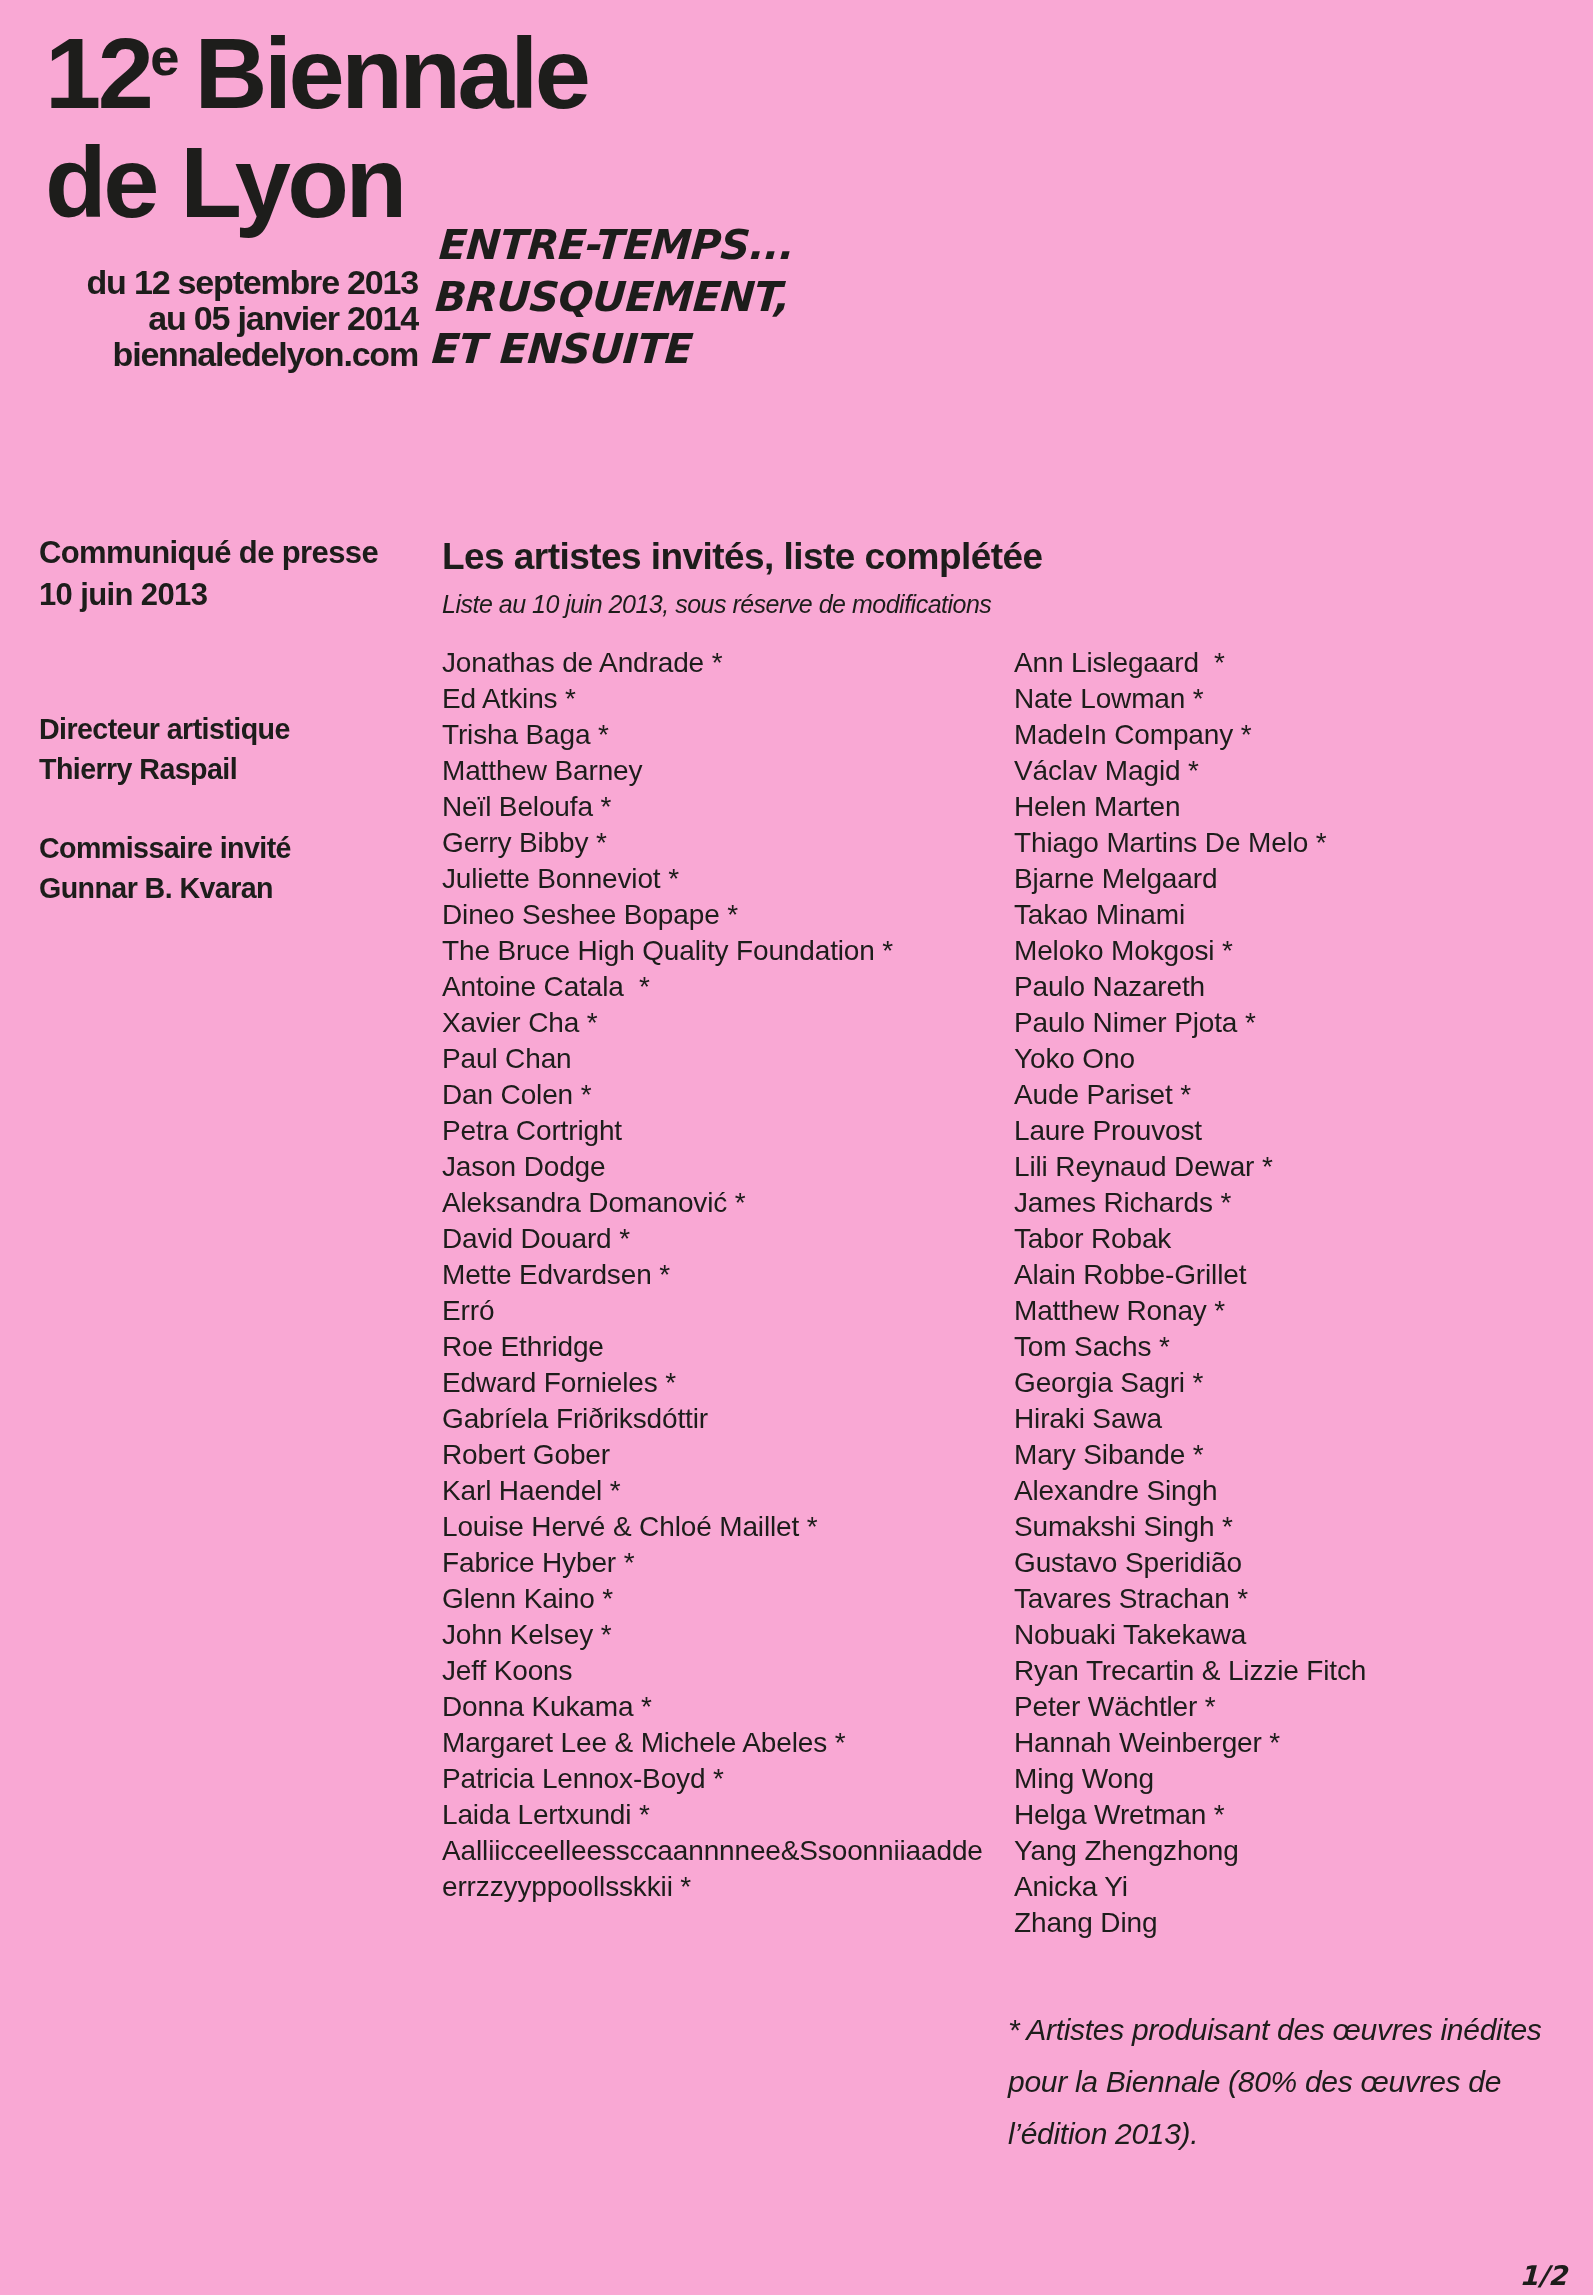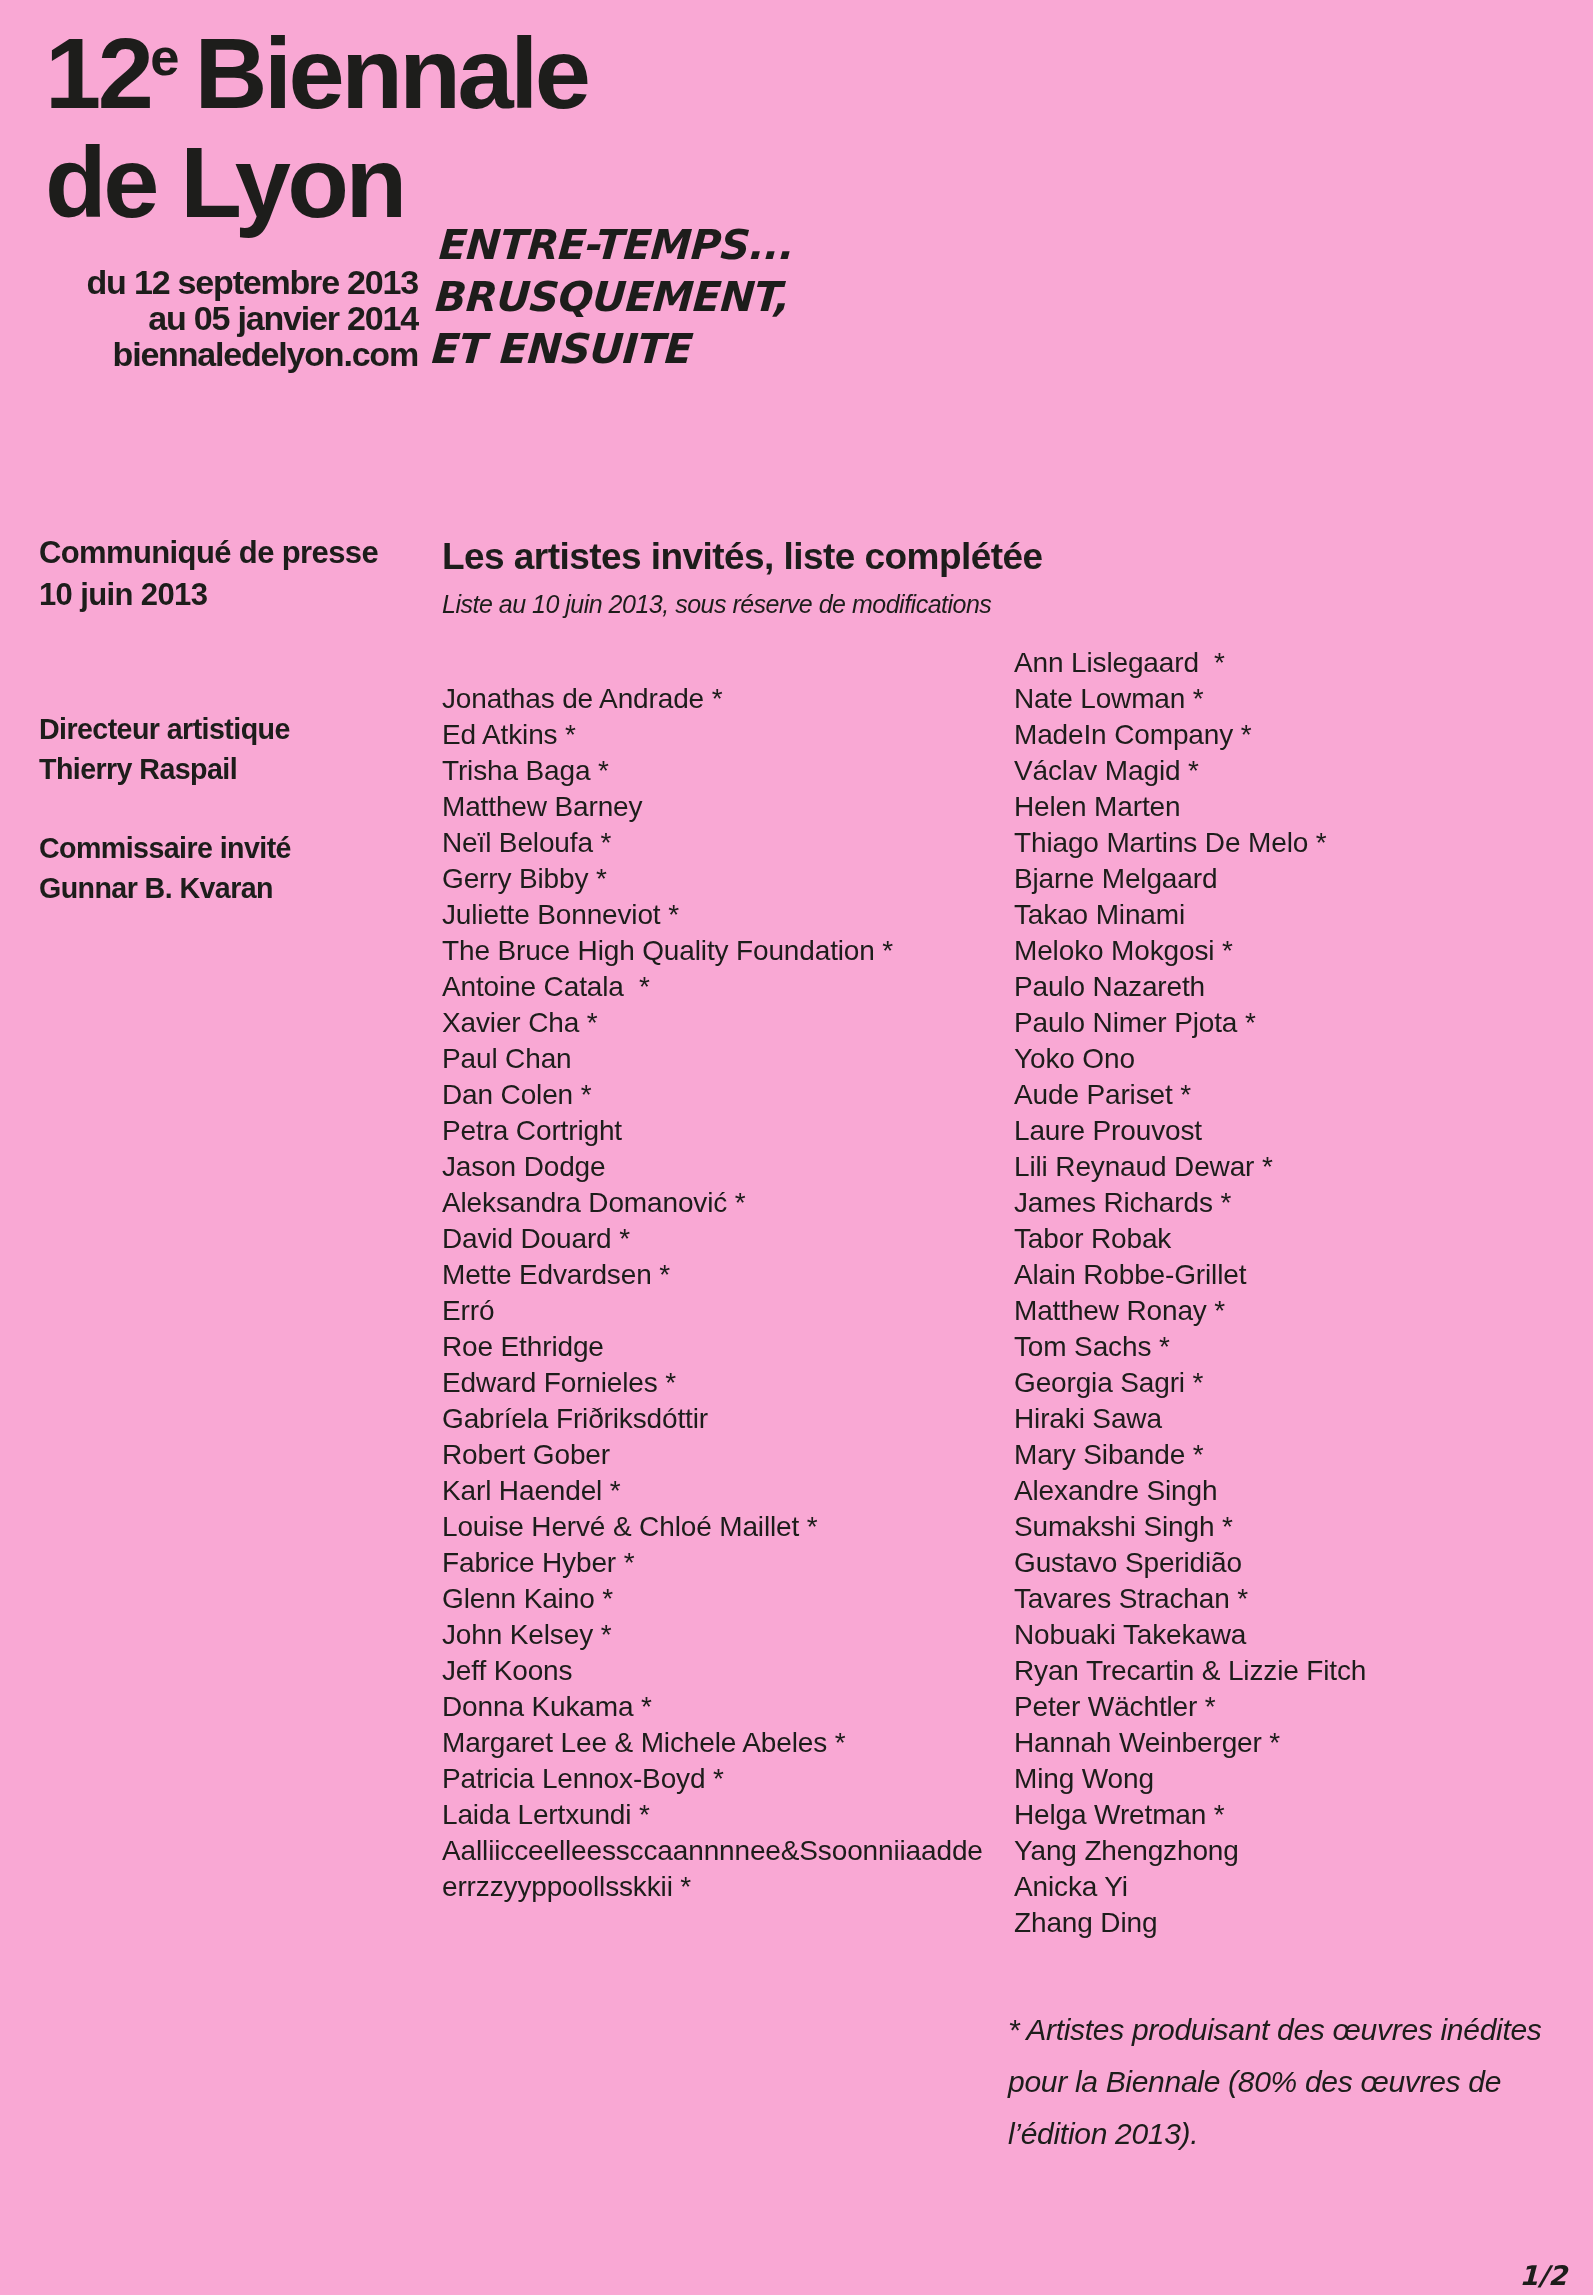--- a/index.html
+++ b/index.html
@@ -62,21 +62,21 @@
   .main-subtitle{
     position:absolute; left:442px; top:590px;
     font-style:italic; font-size:25px; line-height:28.6px;
     letter-spacing:-0.02em; white-space:nowrap;
   }
   .col{
     position:absolute; top:645px;
     font-size:28px; line-height:36px;
     letter-spacing:-0.005em;
   }
-  .col-1{left:442px; width:558px;margin-top:36px;}
+  .col-1{left:442px; width:558px;}
   .col-2{left:1014px; width:571px;}
   .artist-line{white-space:pre-wrap;}
   .footnote{
     position:absolute; left:1008px; top:2004px; width:585px;
     font-style:italic; font-size:30px; line-height:52px;
     letter-spacing:-0.01em;
     white-space:pre-line;
   }
   .page-num{
     position:absolute; left:1522px; top:2261px;
@@ -133,20 +133,21 @@
     <div class="main-subtitle">Liste au 10 juin 2013, sous réserve de modifications</div>
 
     <div class="col col-1">
         <div class="artist-line">Jonathas de Andrade *</div>
         <div class="artist-line">Ed Atkins *</div>
         <div class="artist-line">Trisha Baga *</div>
         <div class="artist-line">Matthew Barney</div>
         <div class="artist-line">Neïl Beloufa *</div>
         <div class="artist-line">Gerry Bibby *</div>
         <div class="artist-line">Juliette Bonneviot *</div>
+        <div class="artist-line">Dineo Seshee Bopape *</div>
         <div class="artist-line">The Bruce High Quality Foundation *</div>
         <div class="artist-line">Antoine Catala  *</div>
         <div class="artist-line">Xavier Cha *</div>
         <div class="artist-line">Paul Chan</div>
         <div class="artist-line">Dan Colen *</div>
         <div class="artist-line">Petra Cortright</div>
         <div class="artist-line">Jason Dodge</div>
         <div class="artist-line">Aleksandra Domanović *</div>
         <div class="artist-line">David Douard *</div>
         <div class="artist-line">Mette Edvardsen *</div>

